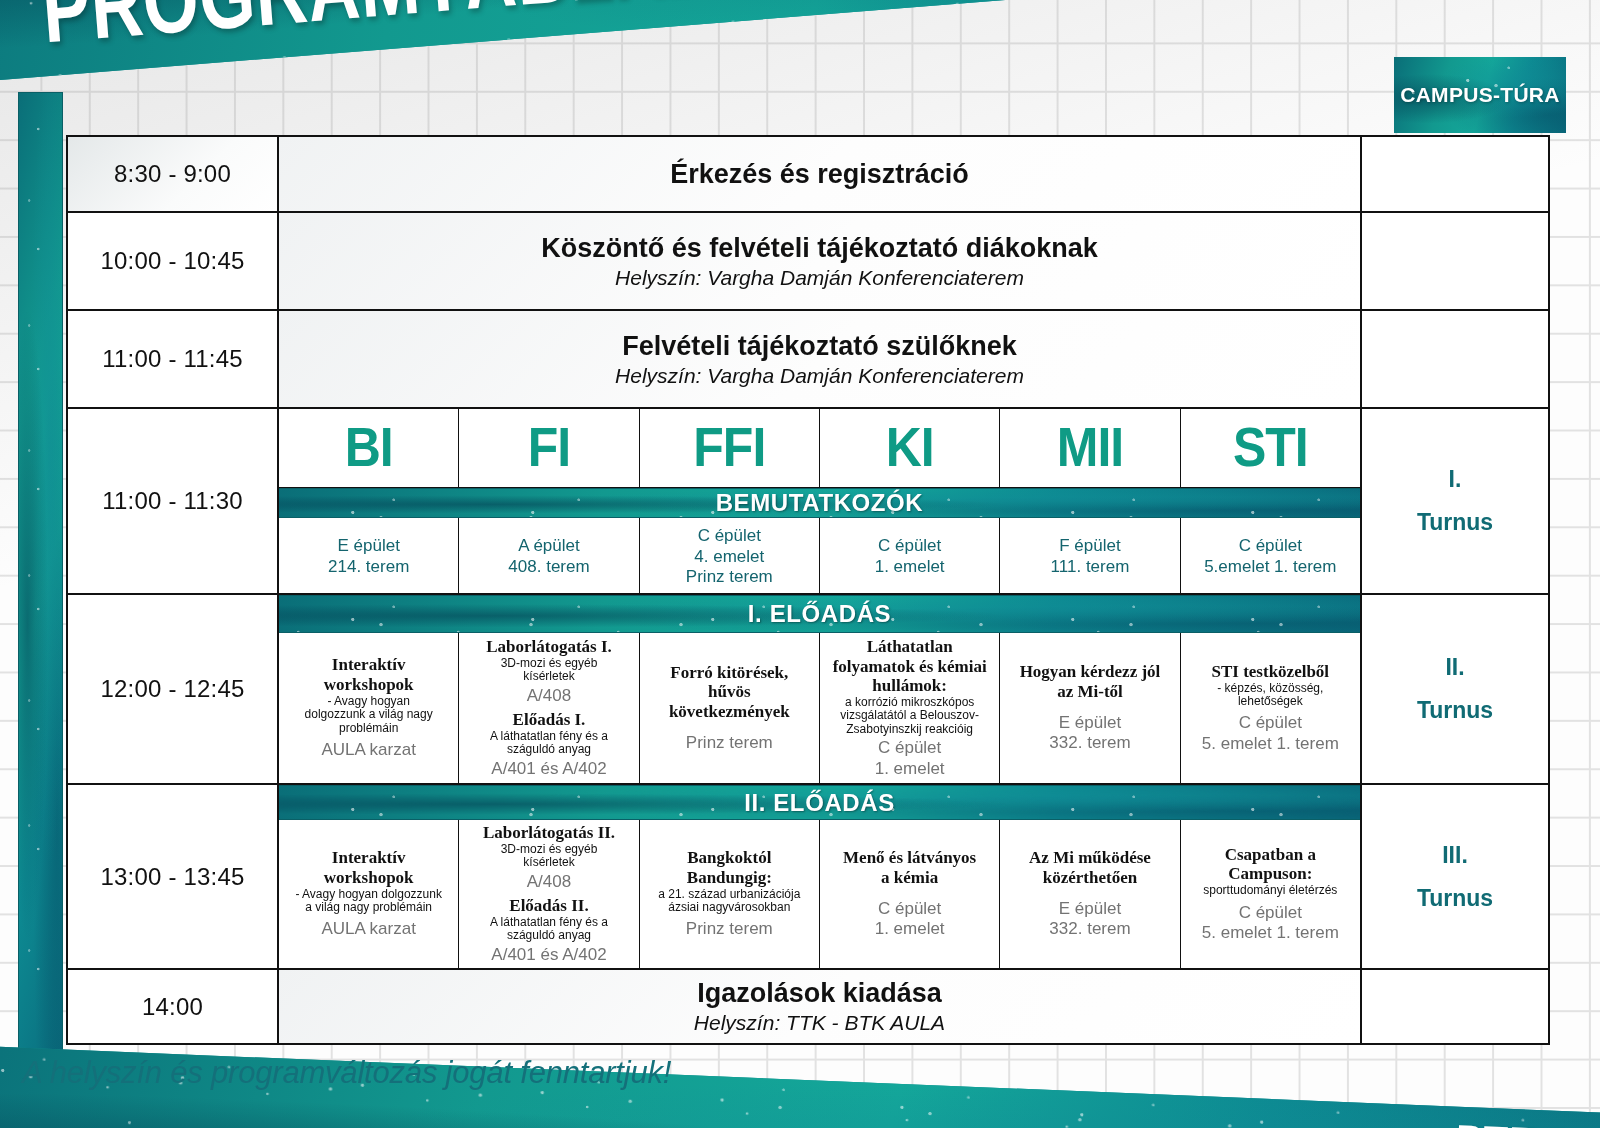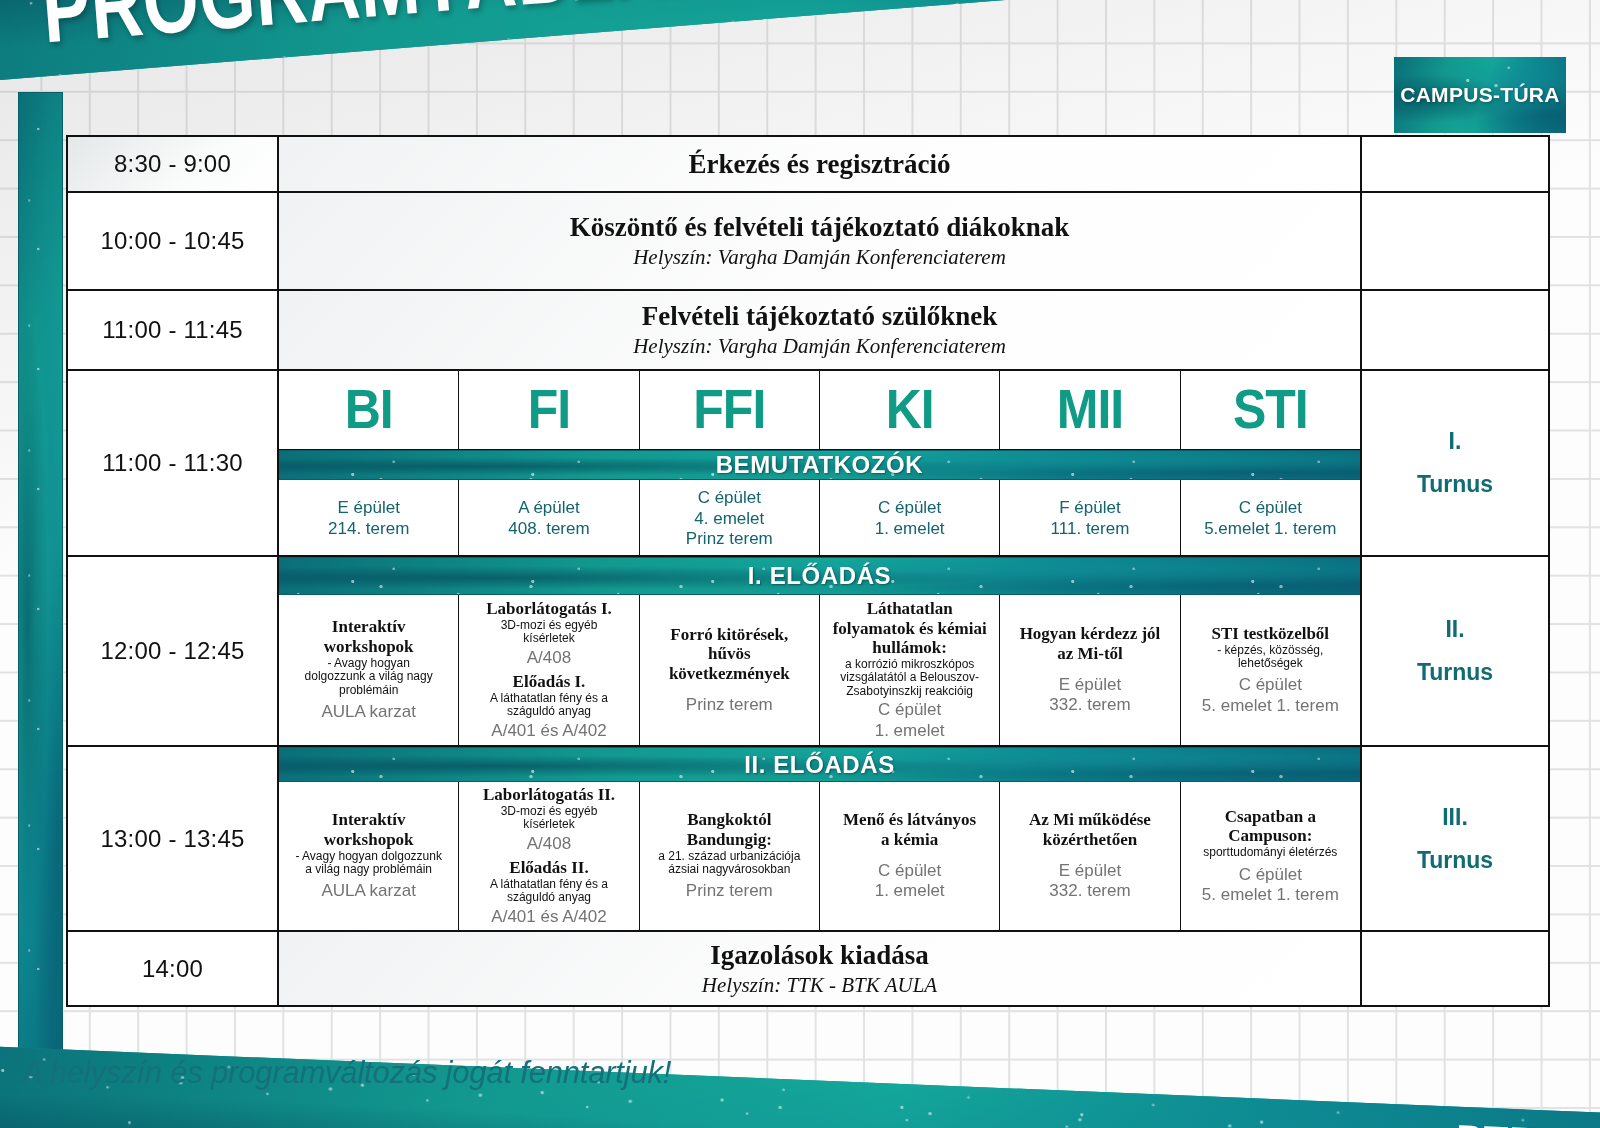--- a/index.html
+++ b/index.html
@@ -124,21 +124,20 @@
   .row-block .time-cell { background: #ffffff; }
   .row-arrival .time-cell { background: linear-gradient(135deg,#e4e8e9 0%,#fafbfb 60%,#ffffff 100%); }
 
   .wide-cell {
     flex: 1 1 auto;
     border-right: 2px solid #111;
     display: flex; flex-direction: column;
     align-items: center; justify-content: center;
     padding: 6px 10px;
     background: linear-gradient(135deg,#f0f2f3 0%,#fdfdfd 50%,#ffffff 100%);
-    font-family: Liberation Serif, serif;
   }
   .wide-title { font-size: 27px; font-weight: 700; color: #111; }
   .wide-sub  { font-size: 21px; font-style: italic; color: #111; margin-top: 2px; }
 
   .turnus-cell {
     width: 186px; flex: 0 0 186px;
     display: flex; flex-direction: column;
     align-items: center; justify-content: center;
     font-size: 23px; font-weight: 700; color: #106b74;
     line-height: 1.85;
@@ -232,38 +231,38 @@
 
 <div class="left-strip galaxy"></div>
 
 <div class="campus-head galaxy">
   <span>CAMPUS-</span>
   <span>TÚRA</span>
 </div>
 
 <div class="table-wrap">
 
-  <div class="trow row-arrival" style="height:56px">
+  <div class="trow row-arrival" style="height:76px">
     <div class="time-cell">8:30 - 9:00</div>
     <div class="wide-cell">
       <div class="wide-title">Érkezés és regisztráció</div>
     </div>
     <div class="turnus-cell"></div>
   </div>
 
   <div class="trow row-plain" style="height:98px">
     <div class="time-cell">10:00 - 10:45</div>
     <div class="wide-cell">
       <div class="wide-title">Köszöntő és felvételi tájékoztató diákoknak</div>
       <div class="wide-sub">Helyszín: Vargha Damján Konferenciaterem</div>
     </div>
     <div class="turnus-cell"></div>
   </div>
 
-  <div class="trow row-plain" style="height:80px">
+  <div class="trow row-plain" style="height:98px">
     <div class="time-cell">11:00 - 11:45</div>
     <div class="wide-cell">
       <div class="wide-title">Felvételi tájékoztató szülőknek</div>
       <div class="wide-sub">Helyszín: Vargha Damján Konferenciaterem</div>
     </div>
     <div class="turnus-cell"></div>
   </div>
 
   <div class="trow row-dept" style="height:186px">
     <div class="time-cell">11:00 - 11:30</div>

